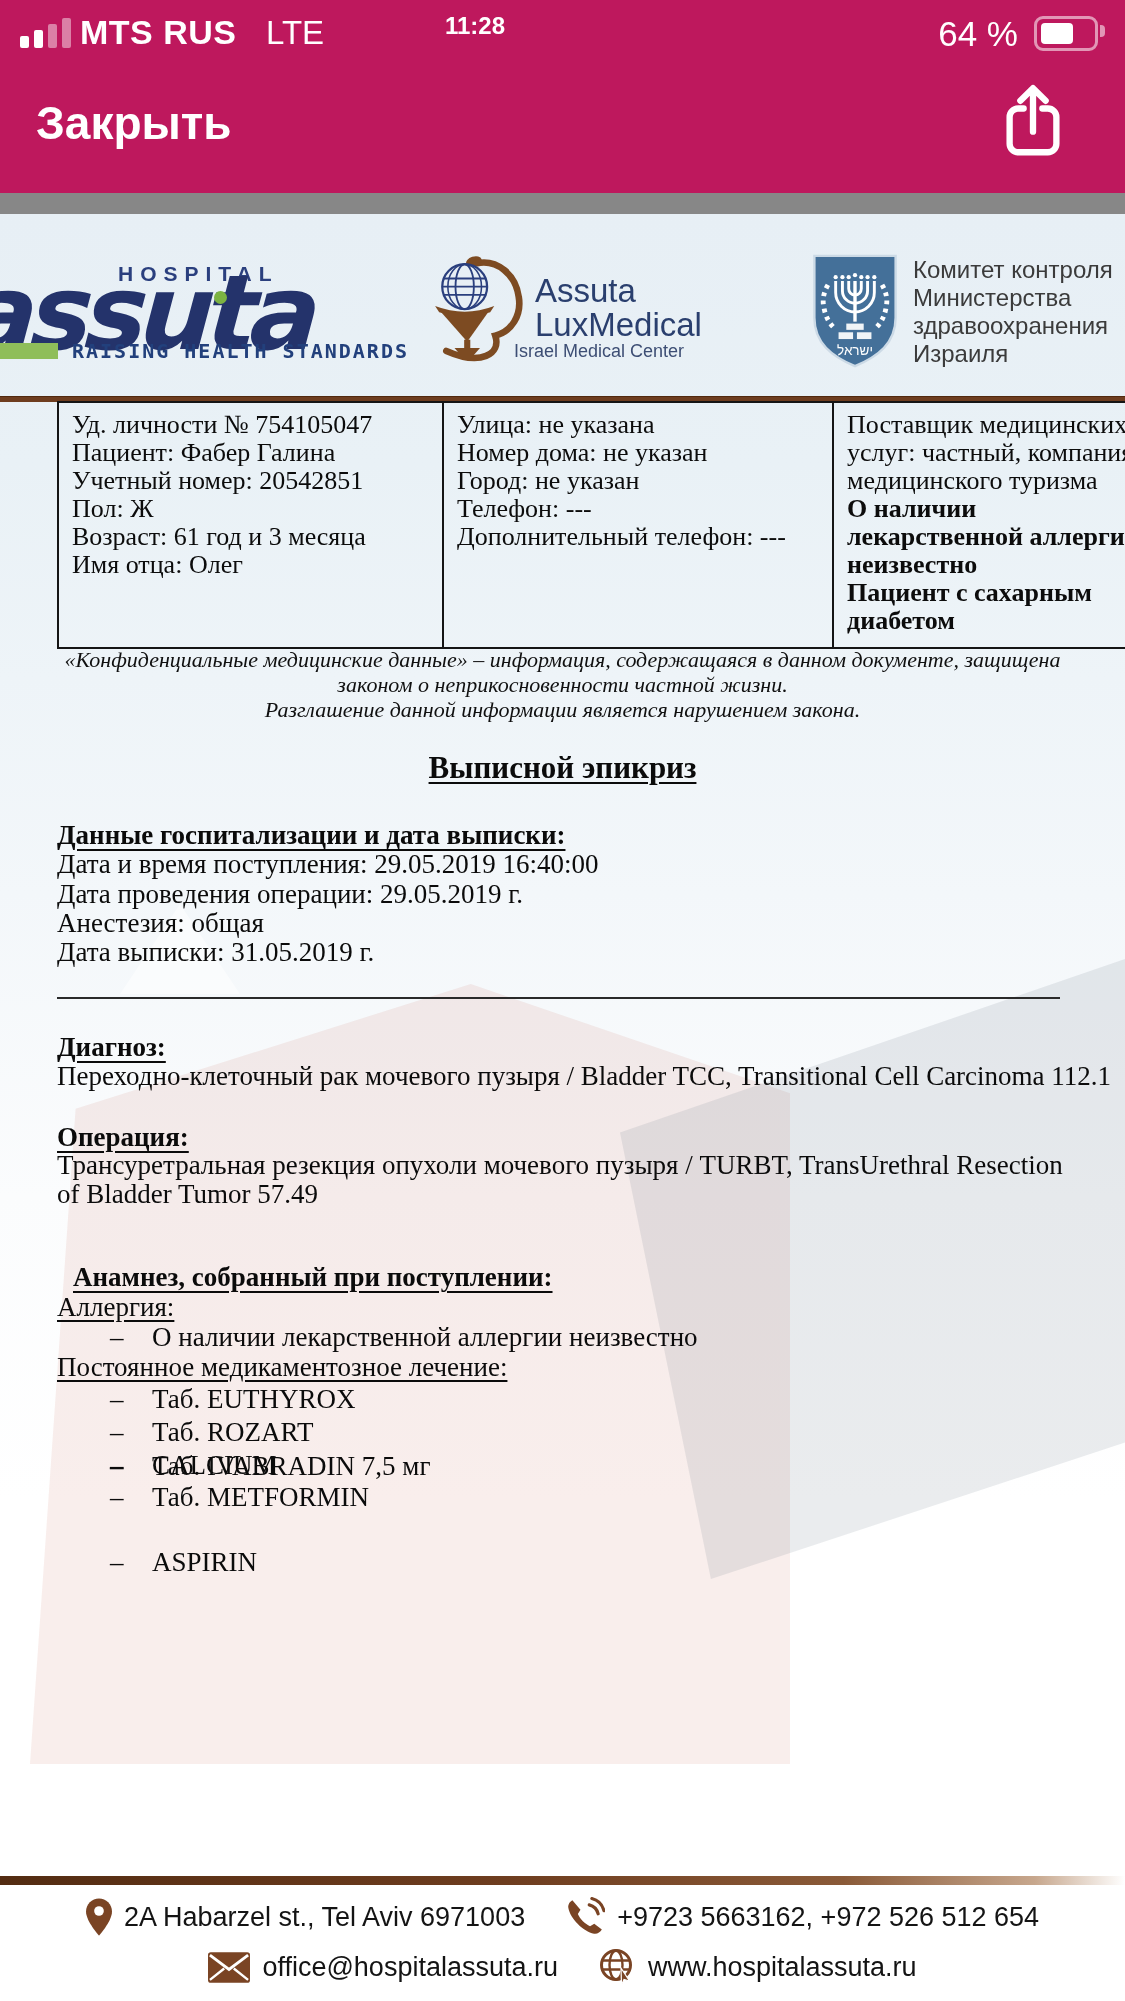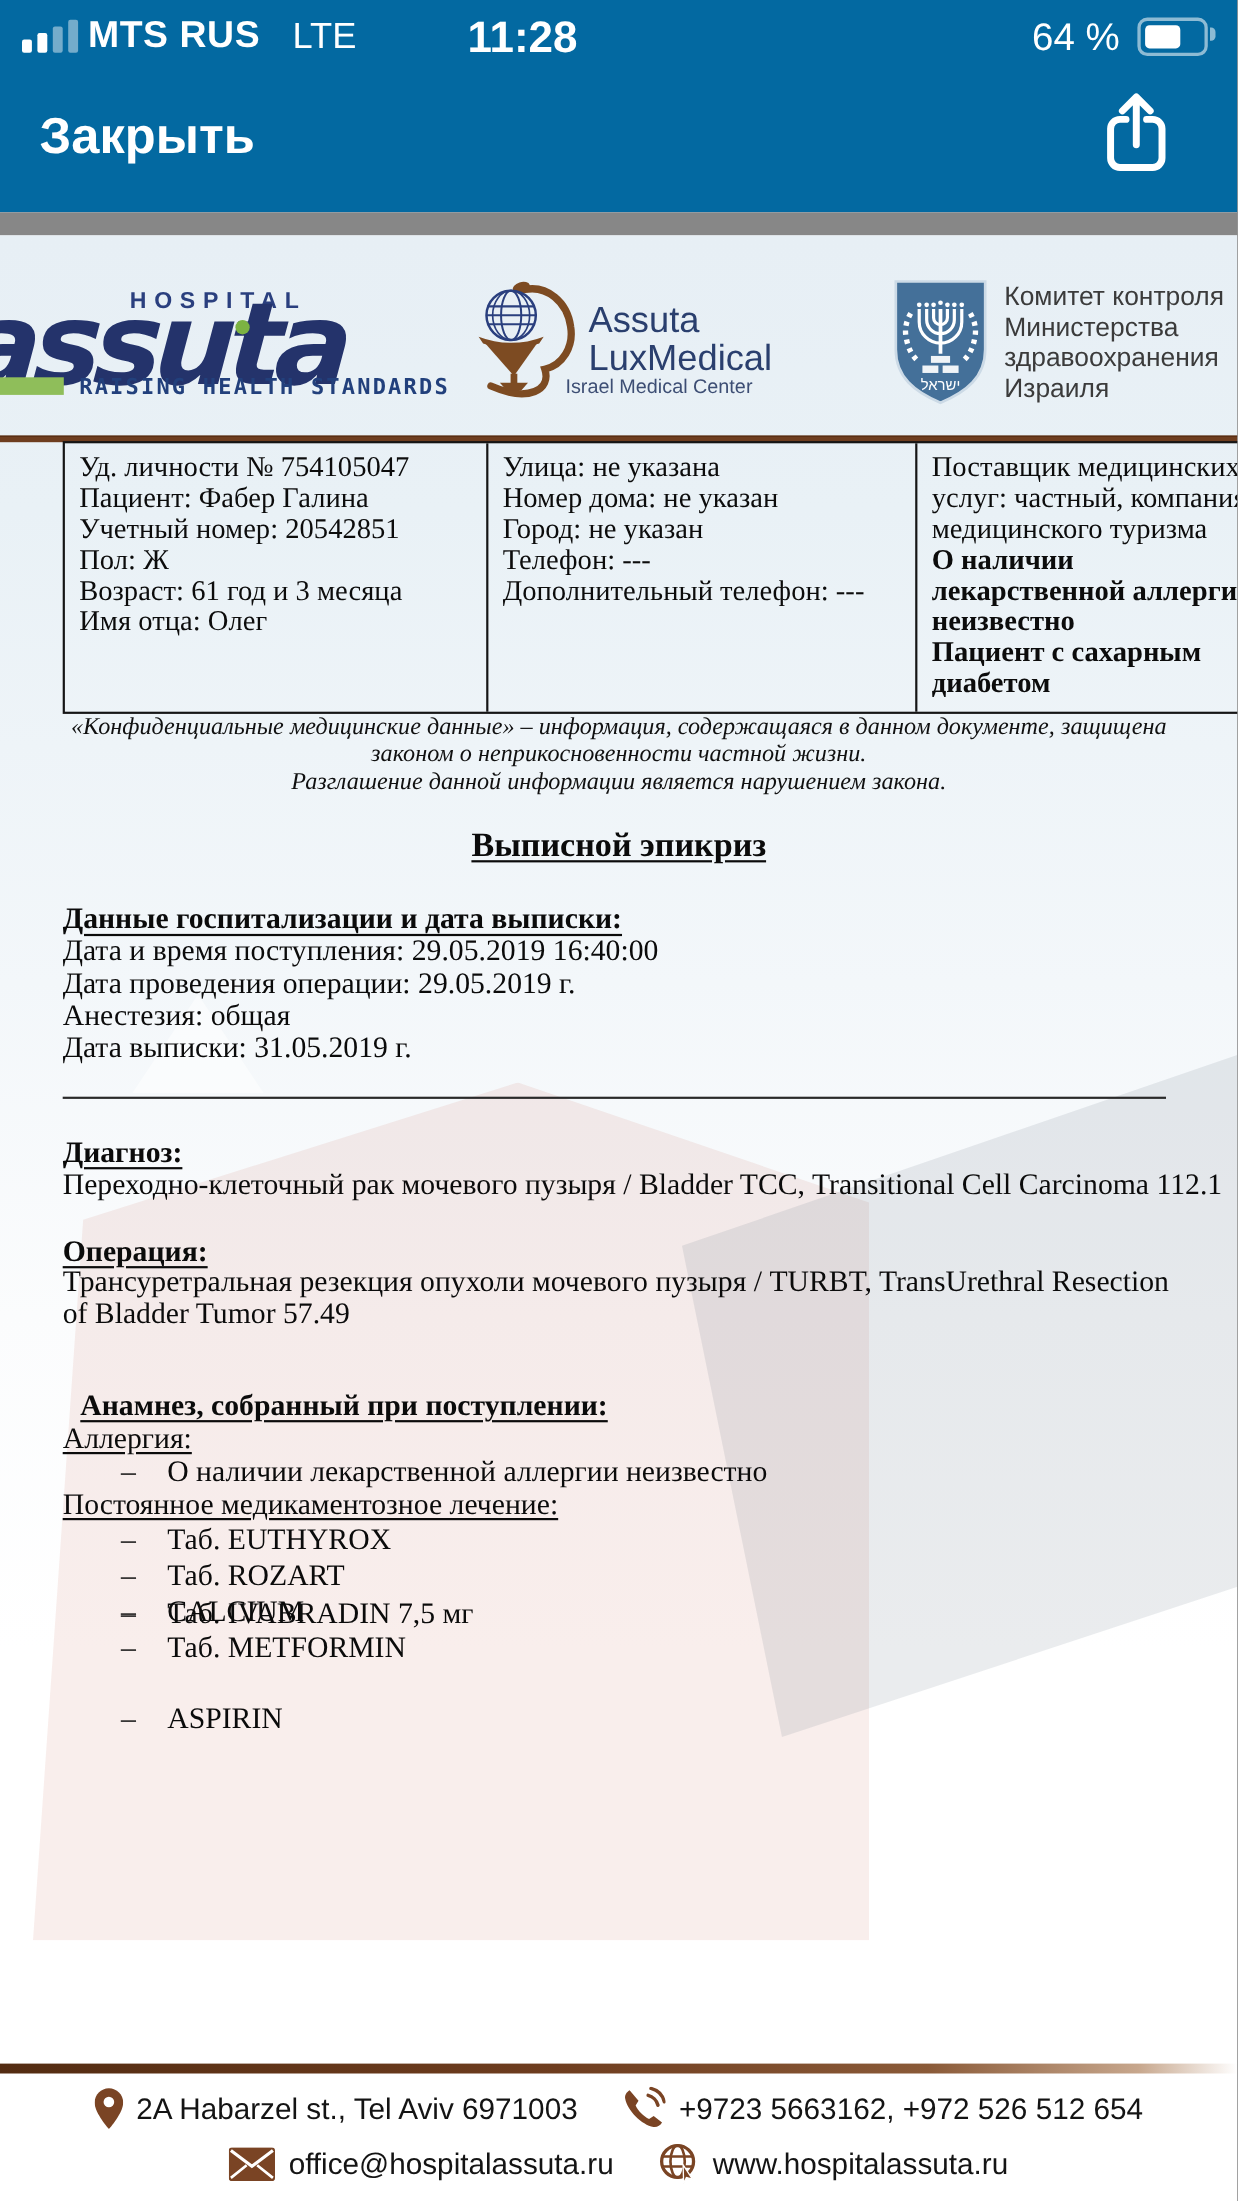--- a/index.html
+++ b/index.html
@@ -1,30 +1,30 @@
 <!DOCTYPE html>
 <html><head>
 <meta charset="utf-8">
 <style>
   html,body{margin:0;padding:0;background:#444;}
   .screen{position:relative;width:1125px;height:2001px;overflow:hidden;background:#ffffff;
           font-family:"Liberation Sans",sans-serif;-webkit-font-smoothing:antialiased;}
   .abs{position:absolute;}
 
   
-  .chrome{left:0;top:0;width:1125px;height:193px;background:#0369a1;}
+  .chrome{left:0;top:0;width:1125px;height:193px;background:#be185d;}
   .statusbar{left:0;top:8px;width:1125px;height:46px;color:#fff;}
   .sig{position:absolute;bottom:6px;border-radius:2px;background:#fff;}
   .sig.b1{left:20px;width:9px;height:12px;}
   .sig.b2{left:34px;width:9px;height:18px;}
   .sig.b3{left:48px;width:9px;height:24px;background:rgba(255,255,255,.45);}
   .sig.b4{left:62px;width:9px;height:30px;background:rgba(255,255,255,.45);}
   .carrier{position:absolute;left:80px;top:5px;font-size:34px;font-weight:700;letter-spacing:.5px;}
   .lte{position:absolute;left:266px;top:6px;font-size:33px;font-weight:400;}
-  .clock{position:absolute;left:0;top:4px;width:950px;text-align:center;font-size:40px;font-weight:700;}
+  .clock{position:absolute;left:0;top:4px;width:950px;text-align:center;font-size:24px;font-weight:700;}
   .batpct{position:absolute;left:872px;top:6px;width:146px;text-align:right;font-size:35px;font-weight:400;}
   .bat{position:absolute;left:1034px;top:8px;width:58px;height:29px;border:3px solid rgba(255,255,255,.55);border-radius:9px;}
   .batfill{position:absolute;left:4px;top:4px;width:32px;height:21px;border-radius:4px;background:#fff;}
   .battip{position:absolute;left:1100px;top:17px;width:5px;height:12px;border-radius:0 4px 4px 0;background:rgba(255,255,255,.55);}
   .navclose{position:absolute;left:36px;top:96px;font-size:46px;font-weight:600;color:#fff;}
   .navtitle{position:absolute;left:296px;top:94px;font-size:49px;font-weight:300;letter-spacing:1px;color:#fff;}
   .share{position:absolute;left:1000px;top:78px;}
   .graystrip{left:0;top:193px;width:1125px;height:21px;background:#878787;}
 
   

